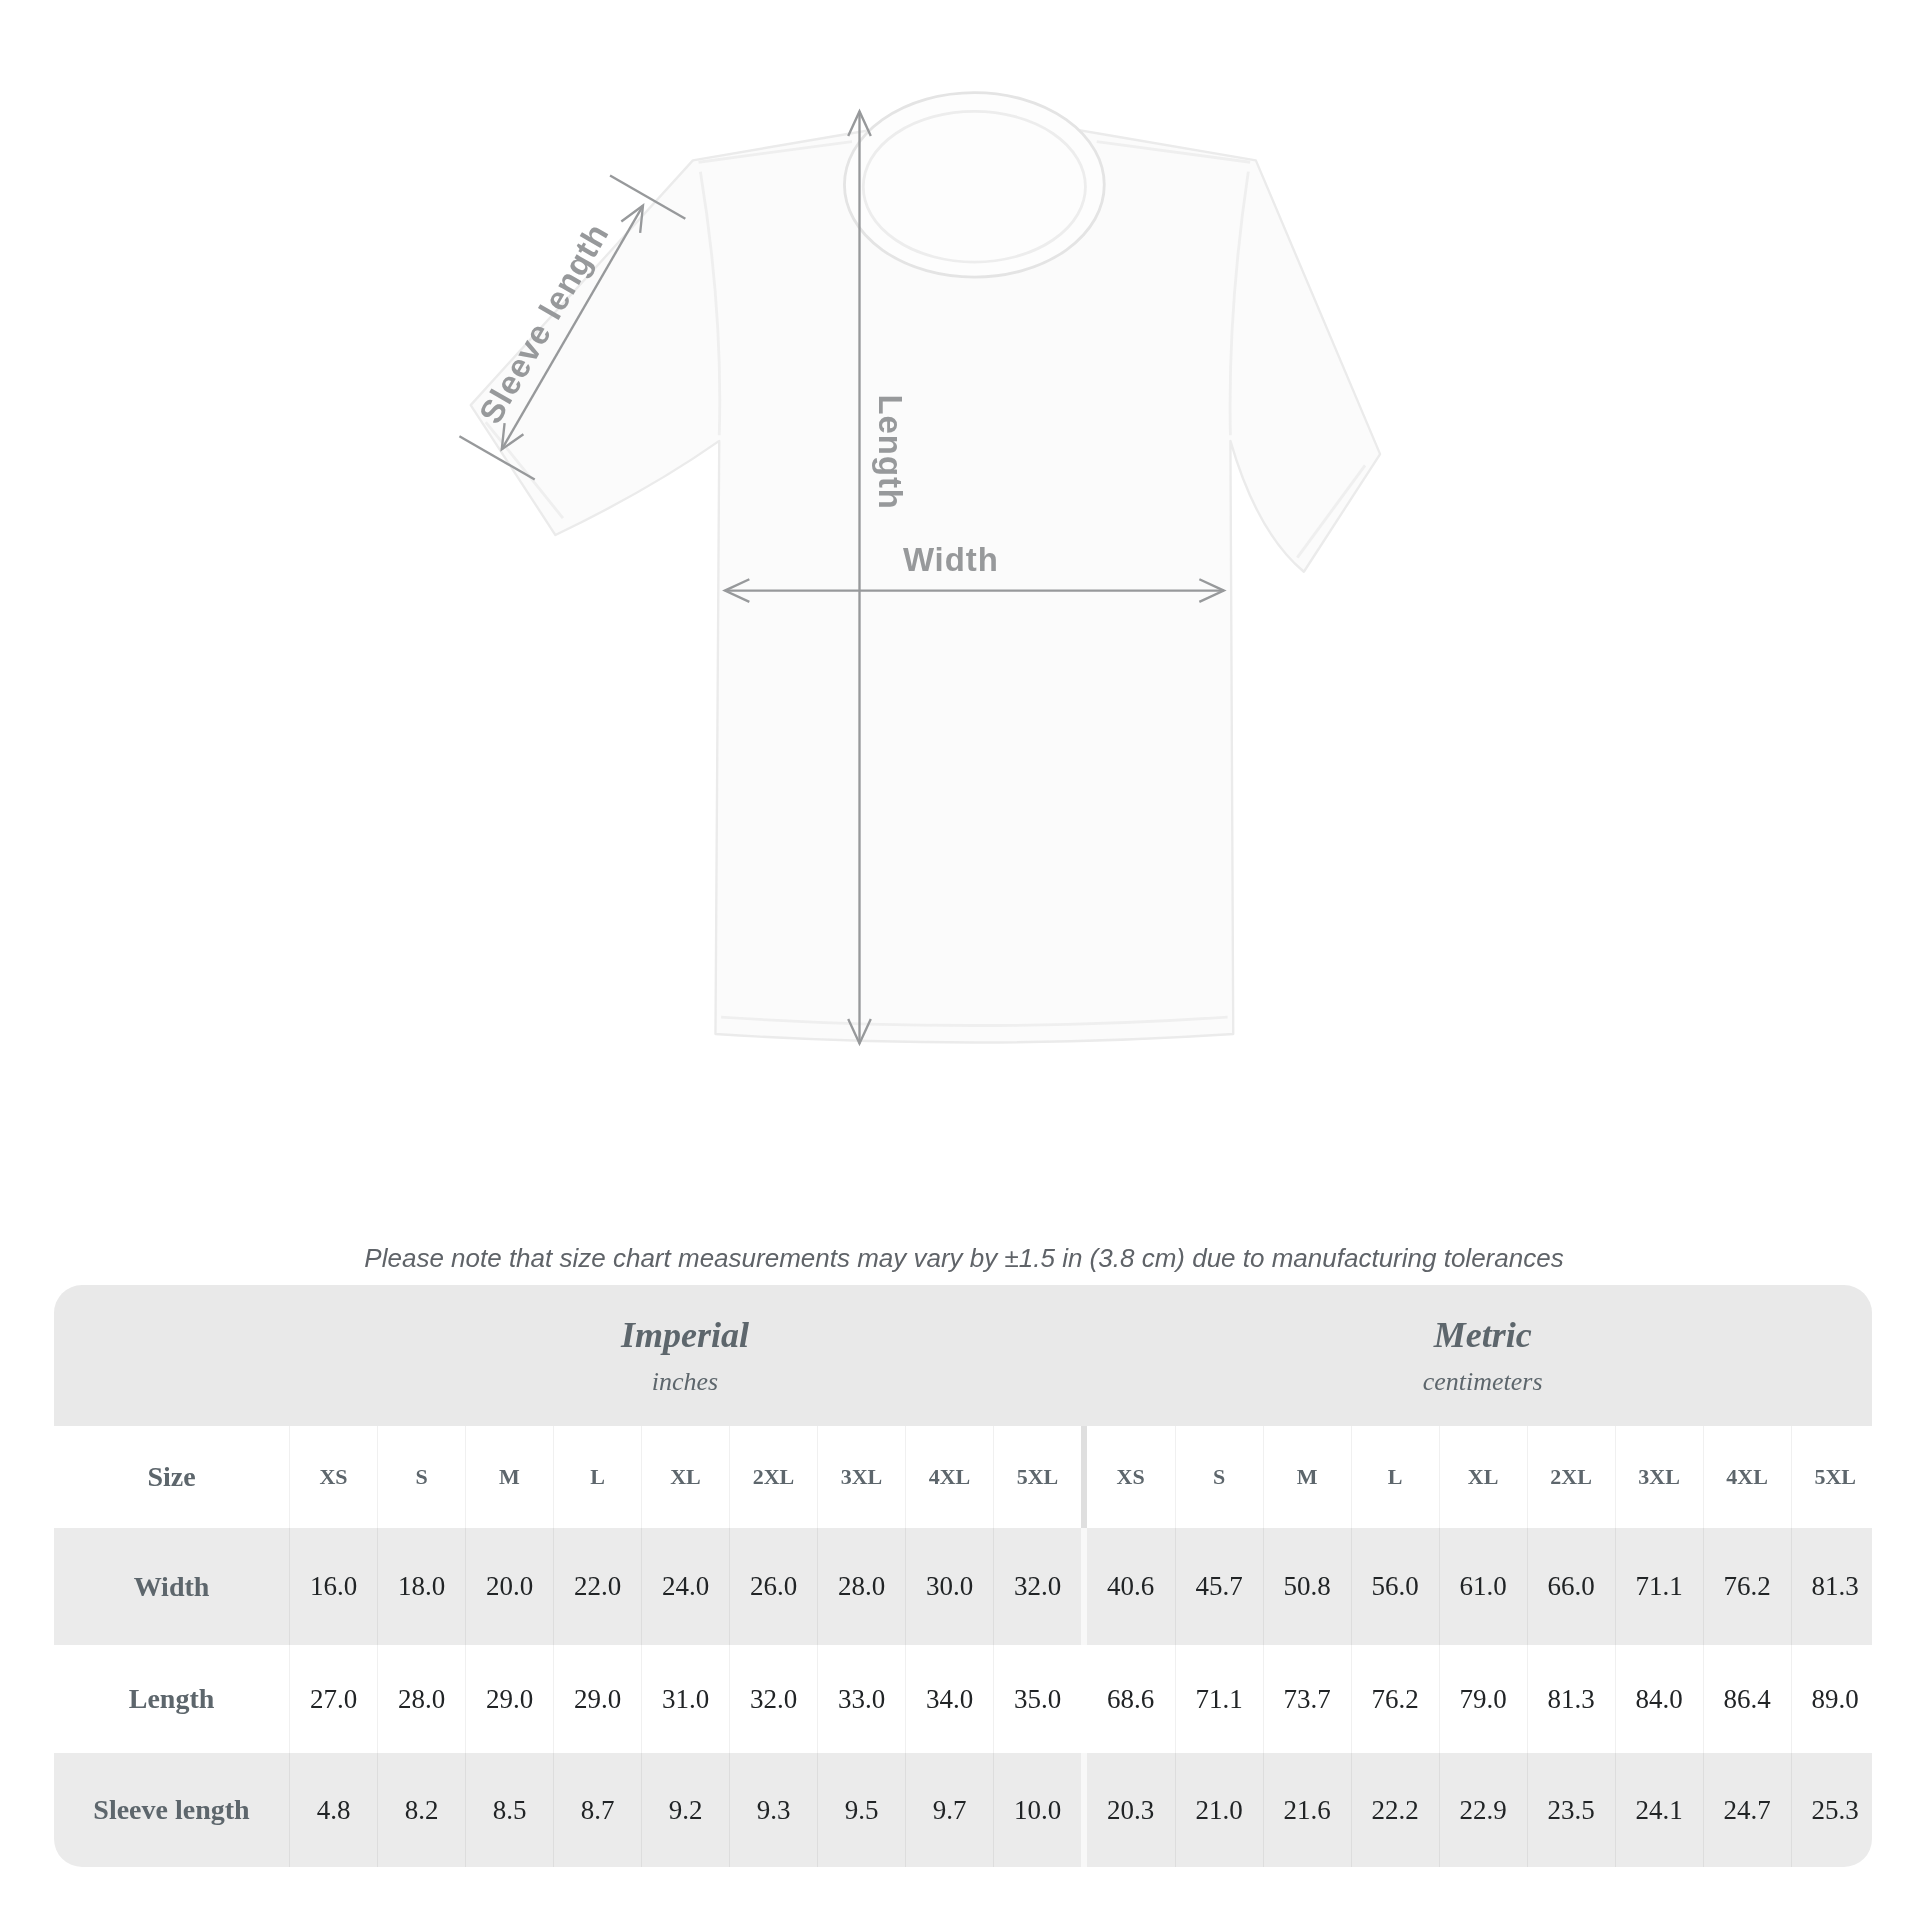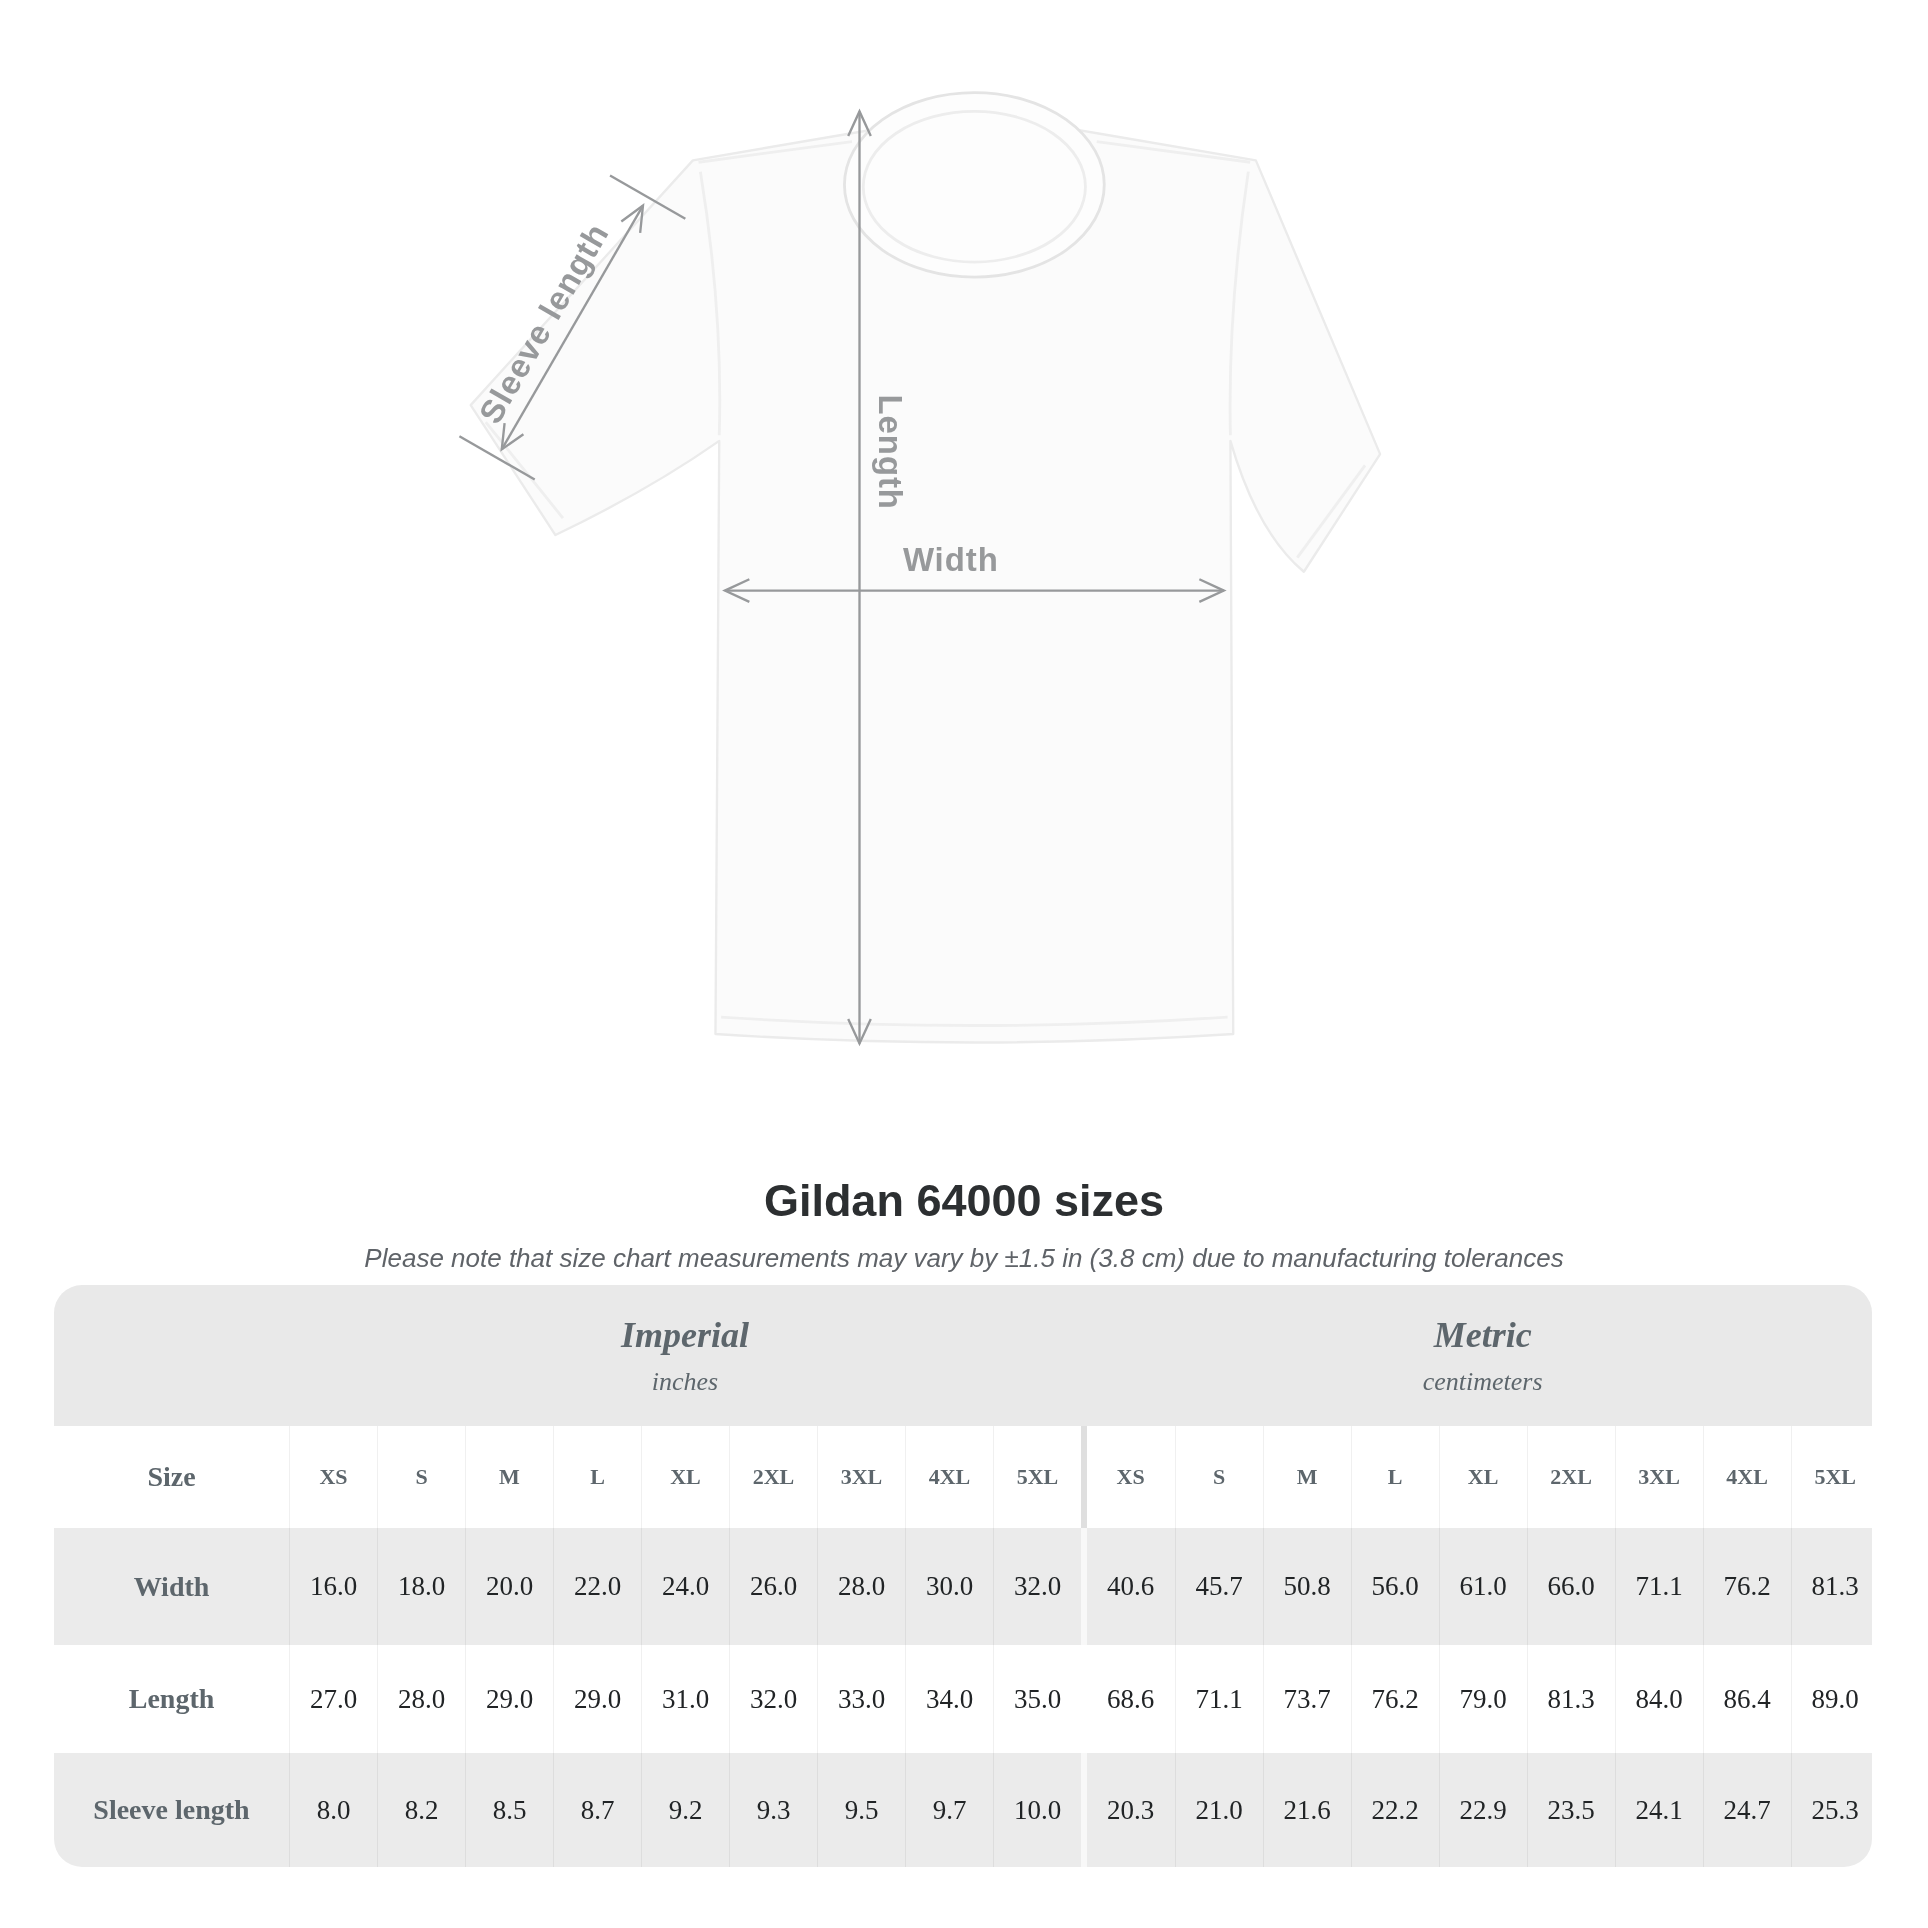--- a/index.html
+++ b/index.html
@@ -125,21 +125,20 @@
         <polyline class="dim-line" points="536,449 533,477 556,461"></polyline>
         <line class="dim-line" x1="648" y1="186" x2="728" y2="232"></line>
         <line class="dim-line" x1="488" y1="463" x2="568" y2="509"></line>
       </g>
       <text class="dim-label" transform="translate(588 349) rotate(-60)" text-anchor="middle">Sleeve length</text>
       <text class="dim-label" transform="translate(934 480) rotate(90)" text-anchor="middle">Length</text>
       <text class="dim-label" x="1010" y="606" text-anchor="middle">Width</text>
     </g>
   </svg>
 
-  <div class="title">Gildan 64000 sizes</div>
   <div class="subtitle">Please note that size chart measurements may vary by ±1.5 in (3.8 cm) due to manufacturing tolerances</div>
 
   <div class="table-wrap">
     <table>
       <colgroup>
         <col class="c-label">
         <col class="c-data">
           <col class="c-data">
           <col class="c-data">
           <col class="c-data">
@@ -233,21 +232,21 @@
             <td class="v val">73.7</td>
             <td class="v val">76.2</td>
             <td class="v val">79.0</td>
             <td class="v val">81.3</td>
             <td class="v val">84.0</td>
             <td class="v val">86.4</td>
             <td class="v val">89.0</td>
           </tr>
           <tr class="gray r2">
             <th class="row-label">Sleeve length</th>
-            <td class="v val">8.0</td>
+            <td class="v val">4.8</td>
             <td class="v val">8.2</td>
             <td class="v val">8.5</td>
             <td class="v val">8.7</td>
             <td class="v val">9.2</td>
             <td class="v val">9.3</td>
             <td class="v val">9.5</td>
             <td class="v val">9.7</td>
             <td class="v val">10.0</td>
             <td class="gap"></td>
             <td class="v val after-gap">20.3</td>

